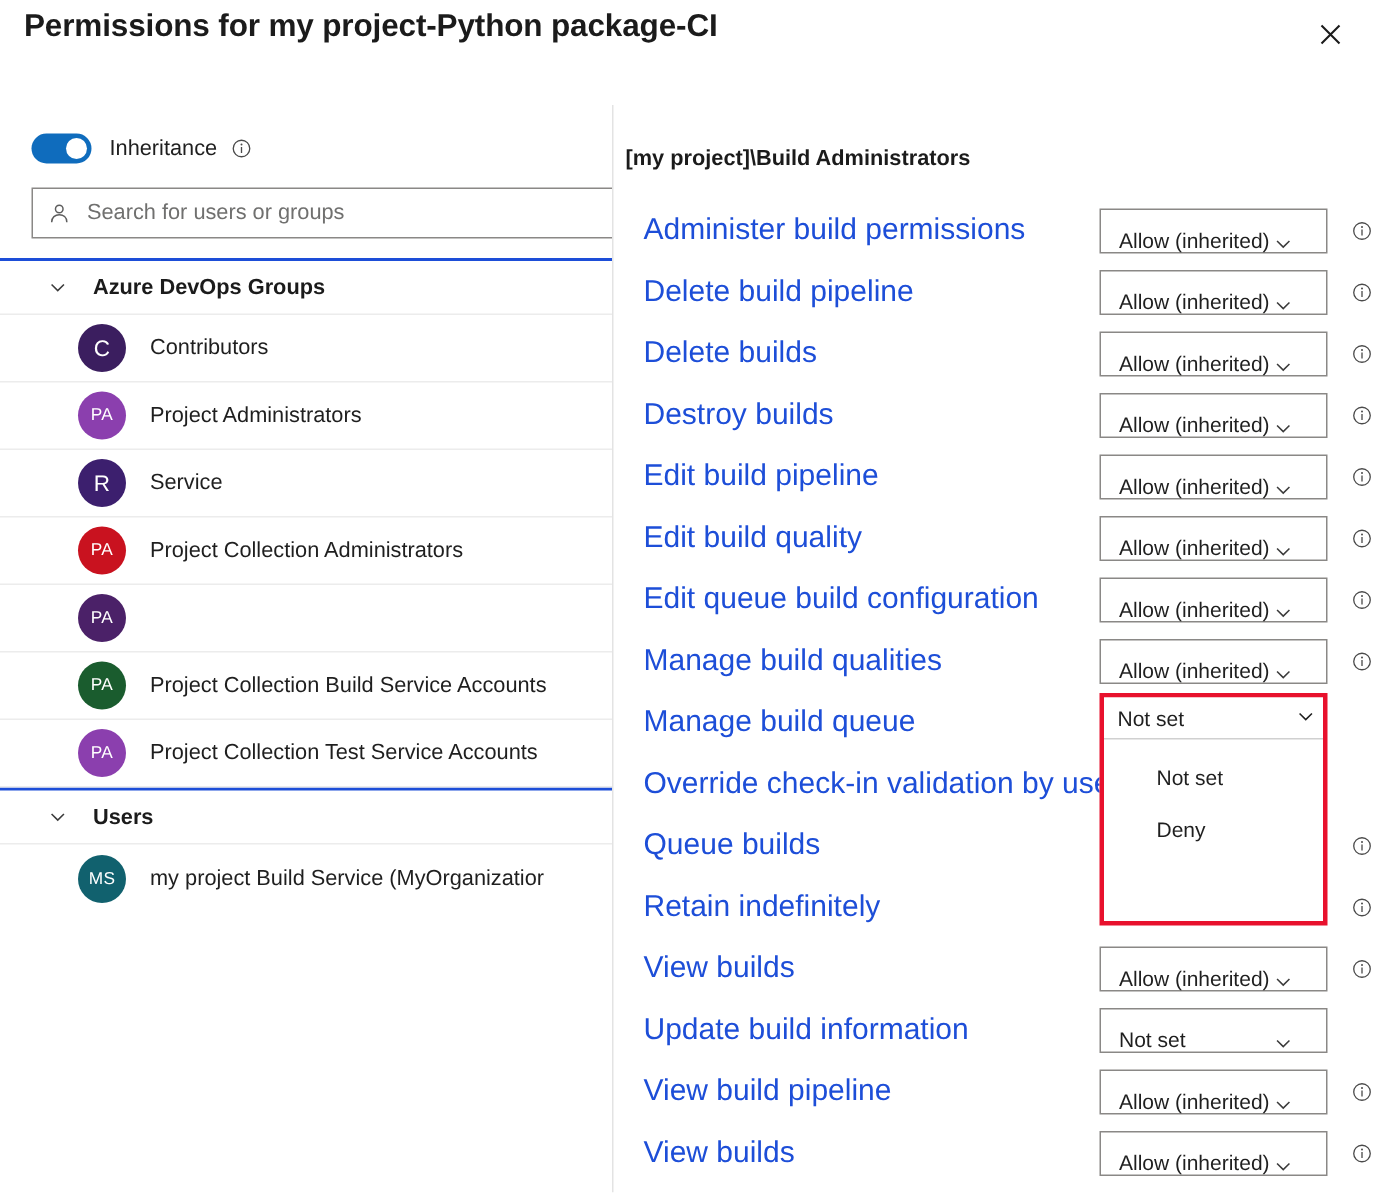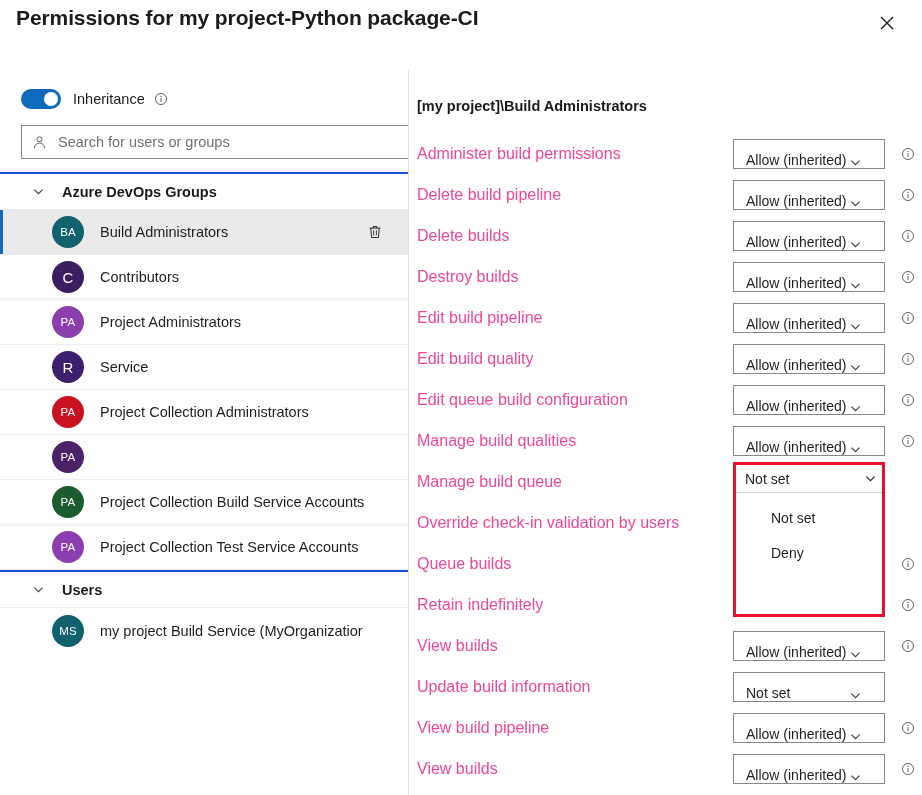--- a/index.html
+++ b/index.html
@@ -235,25 +235,25 @@
     left: 0;
     top: 55px;
     right: 0;
   }
   .perm-row {
     position: relative;
     height: 41px;
   }
   .perm-label {
     position: absolute;
-    left: 8px;
+    left: 20px;
     top: 50%;
     transform: translateY(-50%);
-    font-size: 16px;
-    color: #ec4899;
+    font-size: 20px;
+    color: #1d4ed8;
     white-space: nowrap;
   }
   .perm-select {
     position: absolute;
     left: 324px;
     top: 50%;
     transform: translateY(-50%);
     width: 152px;
     height: 30px;
     box-sizing: border-box;
@@ -374,32 +374,20 @@
 
     <div class="section-header">
       <span class="chev">
         <svg width="11" height="11" viewBox="0 0 12 12" aria-hidden="true">
           <path d="M1.5 4 L6 8.4 L10.5 4" fill="none" stroke="currentColor" stroke-width="1.15"></path>
         </svg>
       </span>
       <span class="section-title">Azure DevOps Groups</span>
     </div>
 
-    <div class="member-row selected">
-      <span class="avatar" style="background:#11616e">BA</span>
-      <span class="member-name">Build Administrators</span>
-      <span class="trash-btn">
-        <svg width="16" height="16" viewBox="0 0 16 16" aria-hidden="true">
-          <path d="M2.6 4.1 H13.4" stroke="currentColor" stroke-width="1" fill="none"></path>
-          <path d="M6 4.1 V2.6 H10 V4.1" stroke="currentColor" stroke-width="1" fill="none"></path>
-          <path d="M3.8 4.1 L4.5 13.5 H11.5 L12.2 4.1" stroke="currentColor" stroke-width="1" fill="none"></path>
-          <path d="M6.6 6.3 V11.4 M9.4 6.3 V11.4" stroke="currentColor" stroke-width="0.9" fill="none"></path>
-        </svg>
-      </span>
-    </div>
 
     <div class="member-row">
       <span class="avatar single" style="background:#3b1e5f">C</span>
       <span class="member-name">Contributors</span>
     </div>
 
     <div class="member-row">
       <span class="avatar" style="background:#8b3fae">PA</span>
       <span class="member-name">Project Administrators</span>
     </div>

